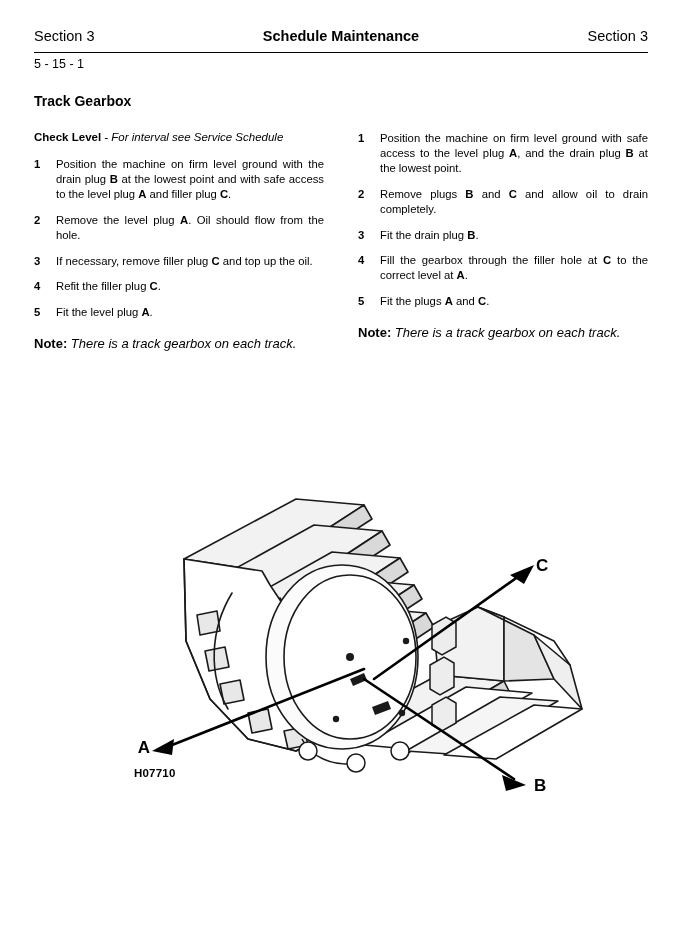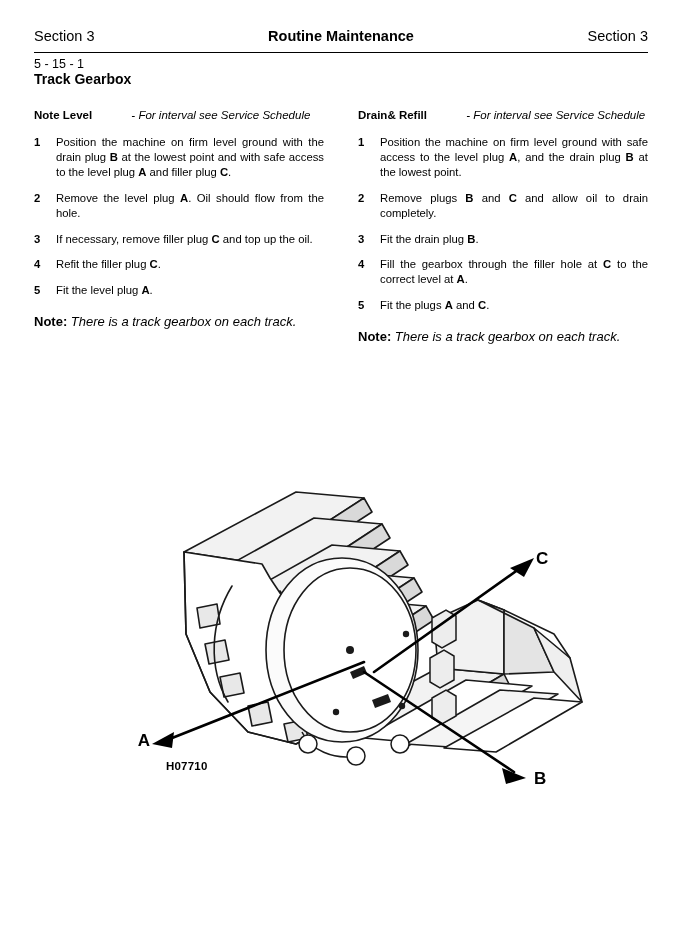--- a/index.html
+++ b/index.html
@@ -47,20 +47,21 @@
   }
   .subheader {
     display: flex;
     align-items: baseline;
     justify-content: flex-start;
     margin-top: 4px;
     font-size: 12.5px;
   }
   
   .section-title {
+    margin-top: 22px;
     font-size: 14px;
     font-weight: bold;
   }
   
   .columns {
     display: flex;
     gap: 34px;
     margin-top: 22px;
   }
   .col {
@@ -68,21 +69,20 @@
   }
   .col-heading {
     font-size: 11.5px;
     margin-bottom: 14px;
   }
   .col-heading b {
     font-weight: bold;
   }
   .col-heading i {
     font-style: italic;
-    padding-left: 36px;
   }
   .steps {
     margin: 0;
     padding: 0;
     list-style: none;
   }
   .step {
     display: flex;
     font-size: 11.3px;
     line-height: 1.32;
@@ -111,50 +111,50 @@
     position: relative;
     margin-top: 28px;
     width: 614px;
     height: 420px;
   }
   .figure svg {
     display: block;
   }
   .fig-code {
     position: absolute;
-    left: 132px;
+    left: 100px;
     top: 388px;
     font-size: 11.5px;
     font-weight: bold;
     letter-spacing: 0.2px;
   }
 </style>
 </head>
 <body>
 
 <div class="page">
 
   <div class="header">
     <div class="header-left">Section 3</div>
-    <div class="header-center">Routine Maintenance</div>
+    <div class="header-center">Schedule Maintenance</div>
     <div class="header-right">Section 3</div>
   </div>
   <div class="rule"></div>
   <div class="subheader">
     <div>5 - 1</div>
     <div>5 - 1</div>
   </div>
 
   <div class="section-title">Track Gearbox</div>
 
   <div class="columns">
 
     <div class="col">
       <div class="col-heading">
-        <b>Note Level</b><i> - For interval see Service Schedule</i>
+        <b>Check Level</b><i> - For interval see Service Schedule</i>
       </div>
       <ul class="steps">
         <li class="step">
           <div class="step-num">1</div>
           <div class="step-text">Position the machine on firm level ground with the drain plug <b>B</b> at the lowest point and with safe access to the level plug <b>A</b> and filler plug <b>C</b>.</div>
         </li>
         <li class="step">
           <div class="step-num">2</div>
           <div class="step-text">Remove the level plug <b>A</b>. Oil should flow from the hole.</div>
         </li>
@@ -170,23 +170,20 @@
           <div class="step-num">5</div>
           <div class="step-text">Fit the level plug <b>A</b>.</div>
         </li>
       </ul>
       <div class="note">
         <b>Note:</b><i> There is a track gearbox on each track.</i>
       </div>
     </div>
 
     <div class="col">
-      <div class="col-heading">
-        <b>Drain&amp; Refill</b><i> - For interval see Service Schedule</i>
-      </div>
       <ul class="steps">
         <li class="step">
           <div class="step-num">1</div>
           <div class="step-text">Position the machine on firm level ground with safe access to the level plug <b>A</b>, and the drain plug <b>B</b> at the lowest point.</div>
         </li>
         <li class="step">
           <div class="step-num">2</div>
           <div class="step-text">Remove plugs <b>B</b> and <b>C</b> and allow oil to drain completely.</div>
         </li>
         <li class="step">

